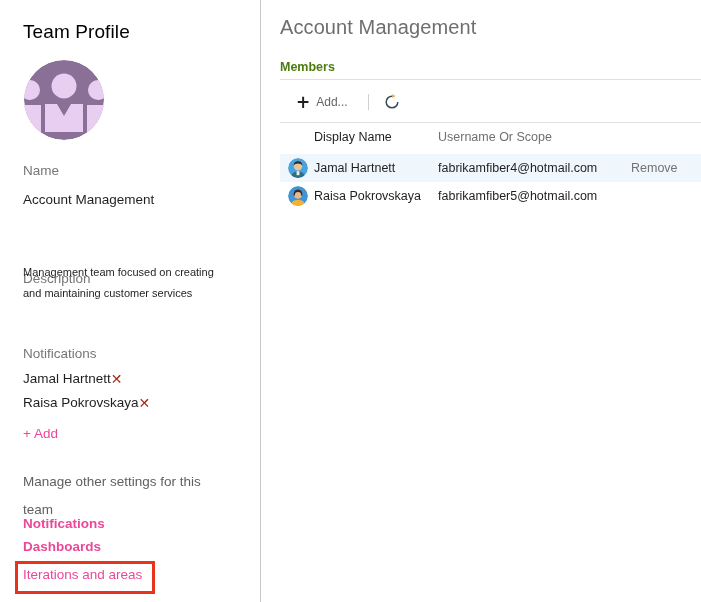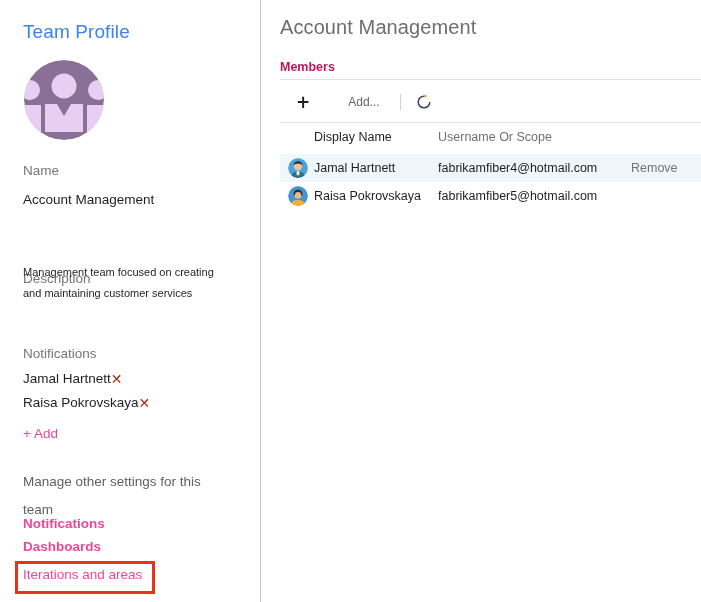--- a/index.html
+++ b/index.html
@@ -38,21 +38,21 @@
     height: 602px;
     background: #c8c8c8;
   }
 
   .team-profile-title {
     position: absolute;
     left: 23px;
     top: 21px;
     font-size: 19px;
     font-weight: 400;
-    color: #3b82f6;
+    color: #000000;
     letter-spacing: 0.1px;
   }
 
   
   .team-avatar {
     position: absolute;
     left: 24px;
     top: 60px;
     width: 80px;
     height: 80px;
@@ -177,21 +177,21 @@
     letter-spacing: 0.1px;
   }
   .tabs {
     position: absolute;
     left: 19px;
     top: 57px;
   }
   .tab {
     font-size: 12.5px;
     font-weight: bold;
-    color: #be185d;
+    color: #4d7c0f;
     cursor: pointer;
     display: inline-block;
   }
   .hr {
     position: absolute;
     left: 19px;
     width: 421px;
     height: 1px;
     background: #e0e0e0;
   }
@@ -217,21 +217,20 @@
     font-size: 17px;
     font-weight: bold;
     color: #1f1f1f;
     line-height: 1;
     margin-right: 6px;
     font-family: "DejaVu Sans", sans-serif;
   }
   .tb-label {
     font-size: 12px;
     color: #666666;
-    margin-left: 32px;
   }
   .tb-sep {
     width: 1px;
     height: 16px;
     background: #d0d0d0;
     margin: 0 10px;
   }
   .tb-refresh {
     width: 26px;
     height: 26px;

